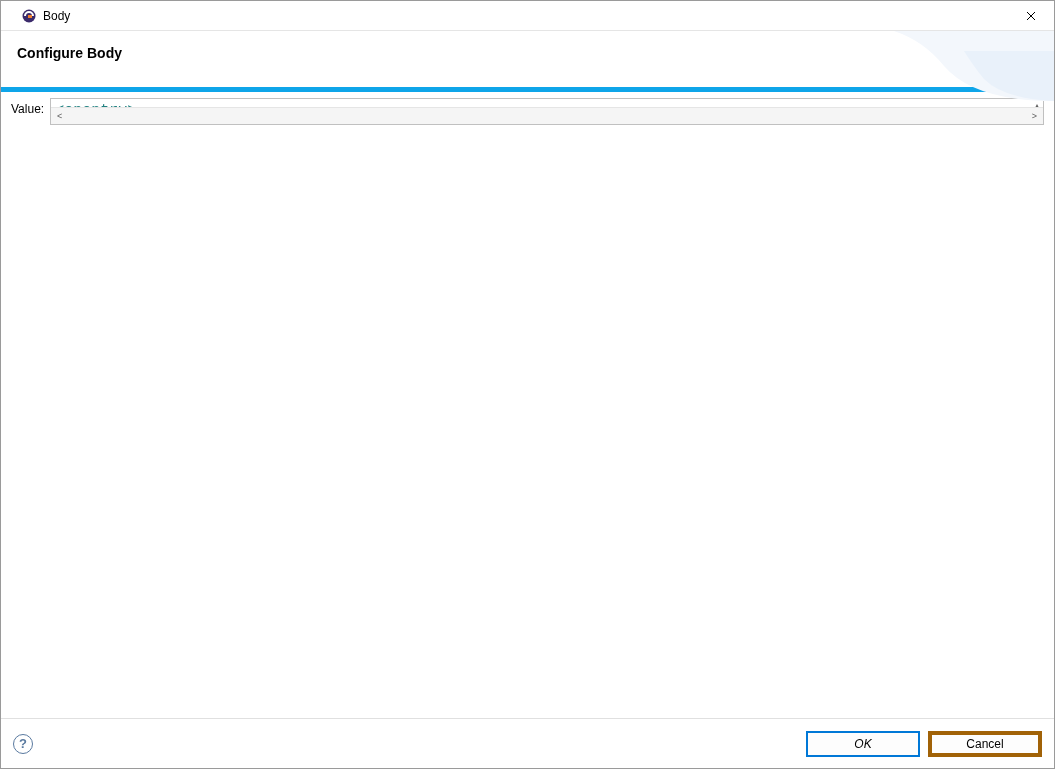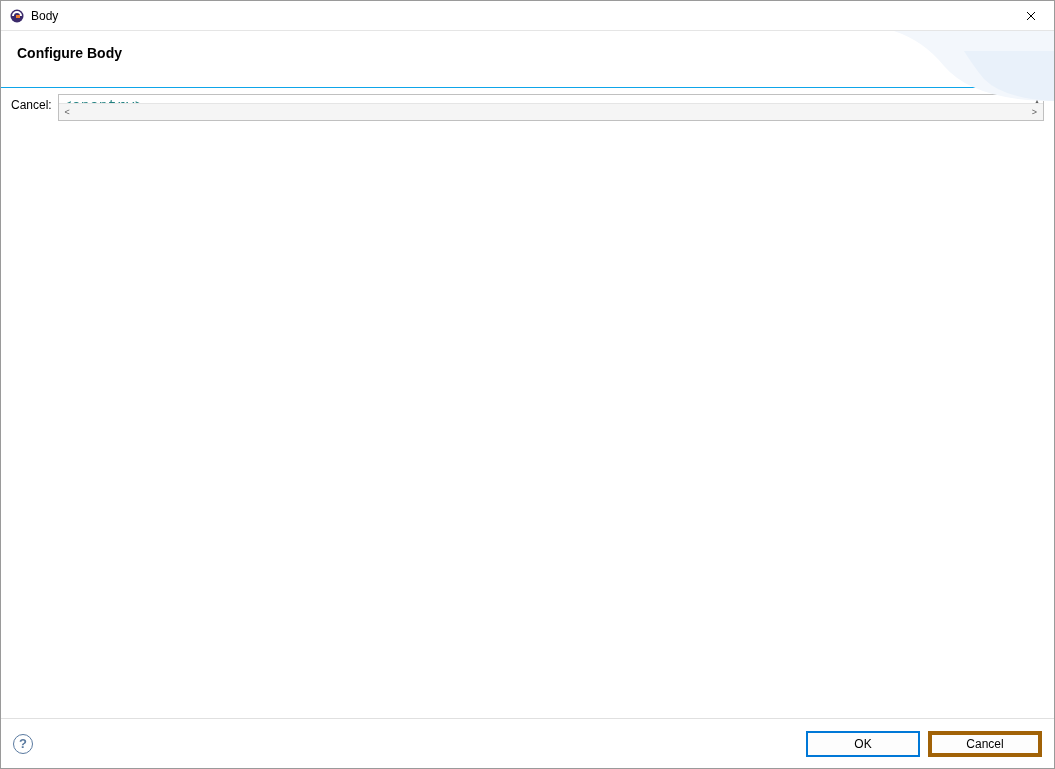--- a/index.html
+++ b/index.html
@@ -15,21 +15,21 @@
   .window {
     width: 1055px; height: 769px;
     border: 1px solid #9a9a9a;
     display: flex; flex-direction: column;
     background: #ffffff;
   }
   
   .titlebar {
     height: 30px;
     display: flex; align-items: center;
-    padding: 0 0 0 8px;
+    padding: 0 0 0 20px;
     border-bottom: 1px solid #e5e5e5;
     background: #ffffff;
   }
   .titlebar .app-icon {
     width: 16px; height: 16px;
     margin-right: 6px;
     display: inline-flex; align-items: center; justify-content: center;
   }
   .titlebar .title-text { font-size: 12px; color: #000; }
   .titlebar .spacer { flex: 1; }
@@ -37,21 +37,21 @@
     width: 46px; height: 30px;
     display: flex; align-items: center; justify-content: center;
     font-size: 14px; color: #000;
   }
 
   
   .header {
     padding: 14px 16px 26px 16px;
     background: #ffffff;
     position: relative;
-    border-bottom: 1px solid #0ea5e9;
+    border-bottom: 5px solid #0ea5e9;
   }
   .header h1 {
     margin: 0; font-size: 14px; font-weight: 700; color: #000;
   }
   .header .banner-deco {
     position: absolute; right: 0; top: 0; bottom: 0; width: 220px;
     pointer-events: none;
   }
 
   
@@ -137,20 +137,21 @@
   .buttonbar button {
     min-width: 114px; height: 26px;
     font-family: inherit; font-size: 12px;
     background: #fdfdfd;
     border: 4px solid #a16207;
     color: #000;
   }
   .buttonbar button.primary {
     border: 1px solid #0078d7;
     box-shadow: inset 0 0 0 1px #0078d7;
+    font-style: italic;
   }
 </style>
 </head>
 <body>
 
 <div class="window">
 
   <div class="titlebar">
     <span class="app-icon">
       <svg width="16" height="16" viewBox="0 0 16 16">
@@ -171,21 +172,21 @@
   <div class="header">
     <h1>Configure Body</h1>
     <svg class="banner-deco" viewBox="0 0 220 70" preserveAspectRatio="xMaxYMax slice">
       <path d="M220 70 Q140 70 110 35 Q90 10 60 0 L220 0 Z" fill="#f3f7fc"></path>
       <path d="M220 70 Q170 68 150 48 Q140 36 130 20 L220 20 Z" fill="#e9f1fa"></path>
     </svg>
   </div>
 
   <div class="content">
     <div class="field-row">
-      <div class="field-label">Cancel:</div>
+      <div class="field-label">Value:</div>
       <div class="editor-wrap">
         <div class="code-area">
           <div class="code-content">
             <pre class="code" id="code-pre"><span class="tok-tag">&lt;onentry&gt;</span>
     
     
         
             
             
         

